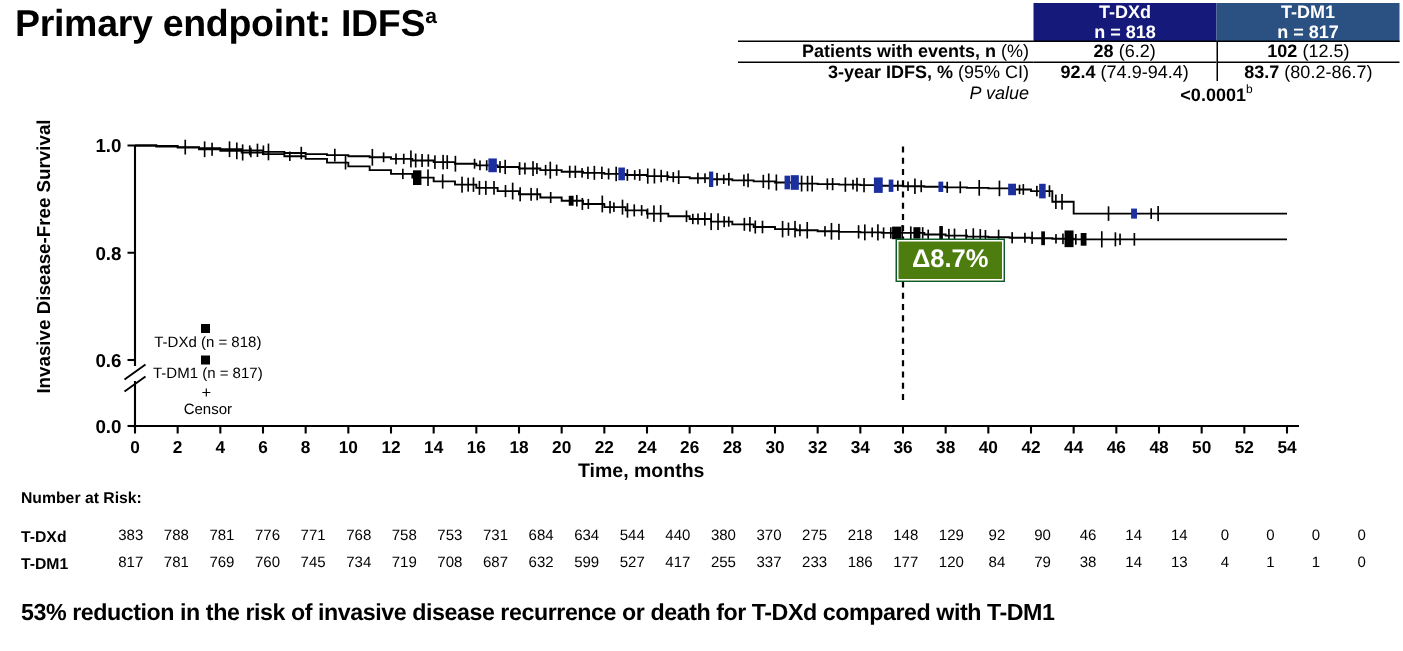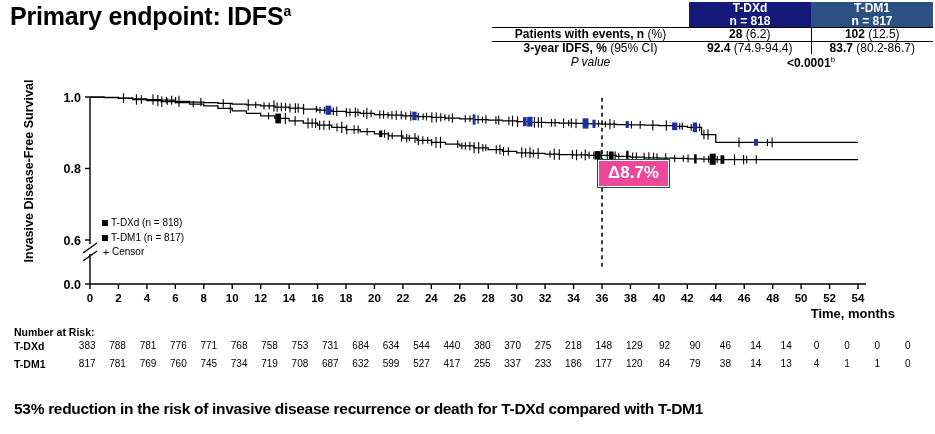--- a/index.html
+++ b/index.html
@@ -74,21 +74,21 @@
     font-weight: bold;
     font-size: 12px;
     line-height: 14px;
     padding: 1px 0 2px 0;
   }
   .row-line td {
     border-top: 1.4px solid #000;
   }
   .lbl {
     font-weight: bold;
-    text-align: center;
+    text-align: right;
     white-space: nowrap;
     font-size: 12px;
     margin-left: 45px;
   }
   .lbl .reg { font-weight: normal; }
   .lbl .ital { font-style: italic; font-weight: normal; }
   .val {
     text-align: center;
     white-space: nowrap;
     font-size: 12px;
@@ -118,21 +118,21 @@
     font-weight: bold;
     text-align: center;
     white-space: nowrap;
   }
 
   #x-axis-title {
     position: absolute;
     left: 0;
     top: 306px;
     width: 935px;
-    text-align: right;
+    text-align: center;
     font-size: 13px;
     font-weight: bold;
     pointer-events: none;
   }
   #x-axis-title .inner {
     position: relative;
     left: -40px;
   }
 
   
@@ -140,20 +140,21 @@
     position: absolute;
     left: 102px;
     top: 216px;
     font-size: 10px;
     line-height: 14.5px;
   }
   .legend-row {
     display: flex;
     align-items: center;
     white-space: nowrap;
+    flex-direction: column;
   }
   .legend-swatch {
     width: 6px; height: 6px;
     background: #000;
     margin-right: 3px;
     flex: 0 0 auto;
   }
   .legend-censor {
     width: 8px;
     margin-right: 2px;
@@ -161,41 +162,41 @@
     text-align: center;
     font-size: 11px;
     line-height: 10px;
   }
 
   
   #delta-badge {
     position: absolute;
     left: 598px;
     top: 160px;
-    background: #ec4899;
+    background: #4d7c0f;
     color: #ffffff;
     font-size: 17px;
     font-weight: bold;
     padding: 2px 9px 3px 9px;
     border: 1.5px solid #ffffff;
     box-shadow: 0 0 0 1px #0e5a2a;
     white-space: nowrap;
   }
 
   
   #risk-block {
     position: absolute;
     left: 14px;
     top: 326px;
     font-size: 10px;
   }
   #risk-title {
     font-weight: bold;
     font-size: 10.5px;
-    margin-bottom: 2px;
+    margin-bottom: 14px;
   }
   .risk-row {
     position: relative;
     height: 18px;
     white-space: nowrap;
   }
   .risk-name {
     position: absolute;
     left: 0;
     top: 0;

